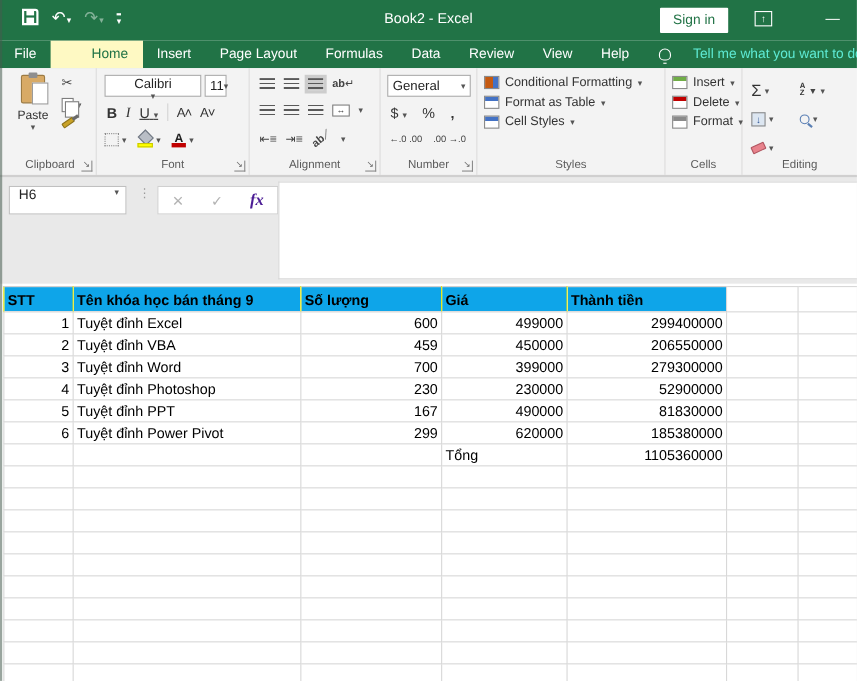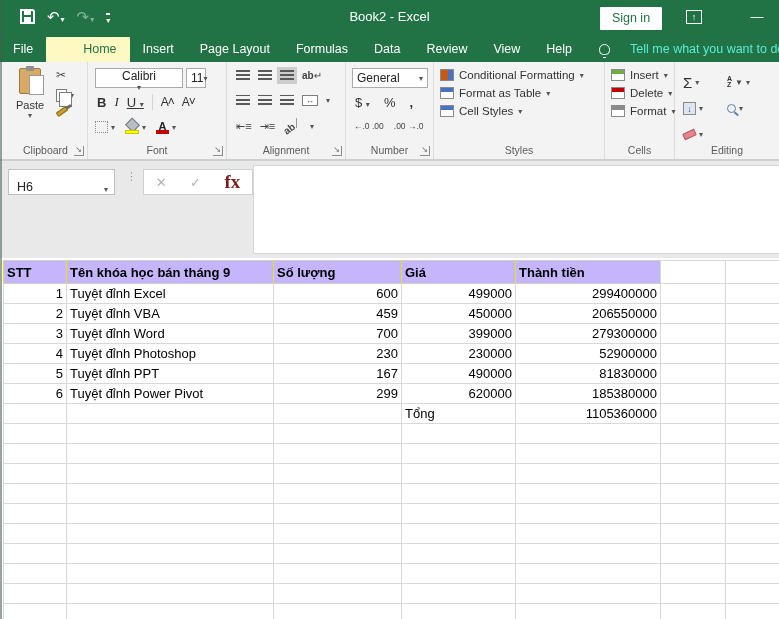--- a/index.html
+++ b/index.html
@@ -114,35 +114,35 @@
   .sigma { font-size:15px; color:#333; }
   .sortaz { display:inline-flex; flex-direction:column; font-size:7px; line-height:6px; color:#333; font-weight:bold; }
   .filldown { width:13px; height:13px; border:1px solid #8a8a8a; background:#dce6f1; font-size:9px; line-height:12px; text-align:center; color:#2f5597; }
   .mag { position:relative; width:9px; height:9px; border:1.5px solid #5a7fb4; border-radius:50%; }
   .mag::after { content:""; position:absolute; right:-4px; bottom:-3px; width:5px; height:1.5px; background:#5a7fb4; transform:rotate(40deg); }
   .eraser { width:13px; height:7px; background:#e8828c; border:1px solid #b05560; border-radius:1px; transform:rotate(-25deg); }
 
   
   .fxregion { position:absolute; left:0; top:160px; width:779px; height:98px; background:#e9e9e9; border-top:1px solid #cfcfcf; }
   .namebox { position:absolute; left:8px; top:8px; width:107px; height:26px; background:#fff; border:1px solid #c0c0c0;
-             font-size:12.5px; color:#222; display:flex; align-items:flex-end; justify-content:space-between; padding:0 6px 0 8px; cursor:pointer; }
+             font-size:12.5px; color:#222; display:flex; align-items:flex-start; justify-content:space-between; padding:0 6px 0 8px; cursor:pointer; }
   .fx-dots { position:absolute; left:126px; top:12px; color:#9a9a9a; font-size:11px; letter-spacing:0; line-height:6px; }
   .fxbtns { position:absolute; left:143px; top:8px; width:110px; height:26px; background:#fff; border:1px solid #d0d0d0;
             display:flex; align-items:center; justify-content:space-around; color:#b3b3b3; }
   .fxbtns .x { font-size:13px; cursor:pointer; }
   .fxbtns .ck { font-size:13px; cursor:pointer; }
-  .fxbtns .fx { font-family:"Liberation Serif", serif; font-weight:bold; font-size:19px; color:#7f1d1d; cursor:pointer; }
+  .fxbtns .fx { font-style:italic; font-family:"Liberation Serif", serif; font-weight:bold; font-size:15px; color:#4c1d95; cursor:pointer; }
   .fxinput { position:absolute; left:253px; top:4px; width:526px; height:89px; background:#fff; border:1px solid #d6d6d6; border-right:none; cursor:text; }
 
   
   .sheet { position:absolute; left:0; top:258px; width:779px; height:361px; background:#fff; overflow:hidden; }
   table.grid { position:absolute; left:3px; top:2px; width:776px; table-layout:fixed; border-collapse:collapse; }
   table.grid td, table.grid th { border:1px solid #d8d8d8; height:20px; font-size:13px; color:#000;
                                  overflow:hidden; white-space:nowrap; font-weight:normal; padding:0 3px; cursor:cell; }
-  table.grid th.hdr { background:#c4b5fd; font-weight:bold; text-align:left; height:23px;
+  table.grid th.hdr { background:#0ea5e9; font-weight:bold; text-align:left; height:23px;
                       border-color:#e6e600; border-bottom-color:#cfcfcf; border-top-color:#cfcfcf; }
   table.grid th.hdr.lastY { border-right-color:#d8d8d8; }
   td.num { text-align:right; padding-right:4px; }
   td.txt { text-align:left; }
   td:last-child { border-right:none; }
 </style>
 </head>
 <body>
 
 <div class="titlebar">

